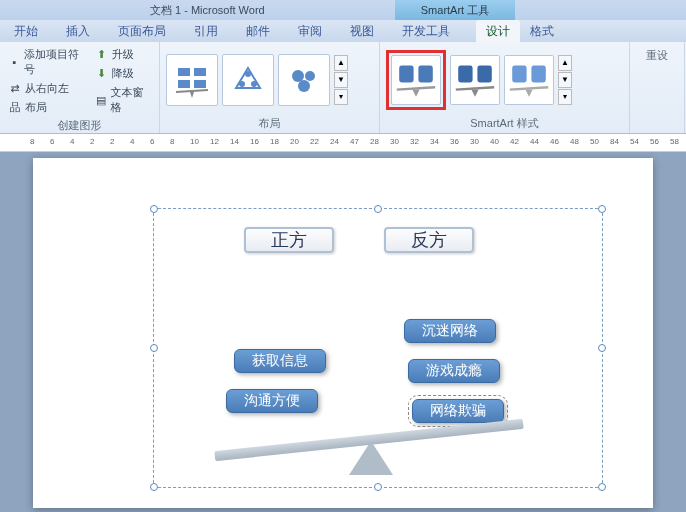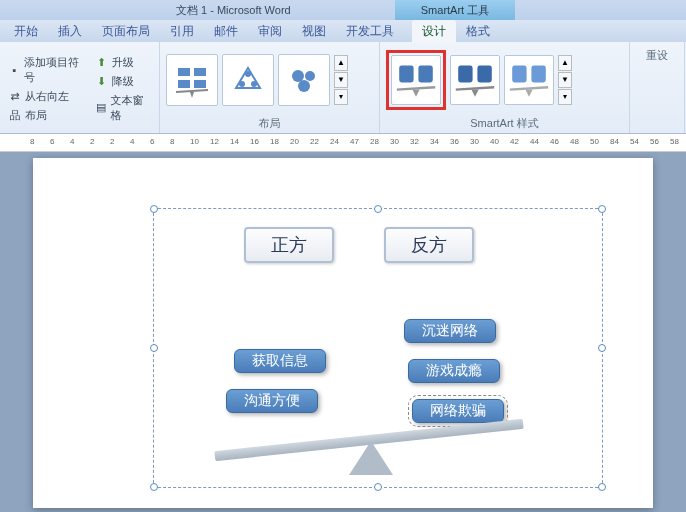--- a/index.html
+++ b/index.html
@@ -1,22 +1,22 @@
 <!DOCTYPE html>
 <html><head>
 <meta charset="utf-8">
 <style>
 * { margin: 0; padding: 0; box-sizing: border-box; font-family: "Microsoft YaHei", SimSun, sans-serif; }
 body { width: 686px; height: 512px; background: #fff; overflow: hidden; font-size: 12px; }
 
-.titlebar { height: 20px; background: linear-gradient(#c9d9ef,#bdd1ec); display: flex; align-items: center; padding-left: 26px; }
+.titlebar { height: 20px; background: linear-gradient(#c9d9ef,#bdd1ec); display: flex; align-items: center; }
 .titlebar .doc-title { margin-left: 150px; color: #3a4a5a; font-size: 11px; }
 .titlebar .tool-title { position: absolute; left: 395px; top: 0; width: 120px; height: 20px; background: linear-gradient(#9ccef0,#7ab8e0); color: #2a3a4a; text-align: center; line-height: 20px; font-size: 11px; }
 
-.tabs { height: 22px; background: linear-gradient(#dbe6f4,#c7d7ec); display: flex; align-items: center; padding-left: 4px; gap: 0; }
+.tabs { height: 22px; background: linear-gradient(#dbe6f4,#c7d7ec); display: flex; align-items: center; padding-left: 4px; gap: 8px; }
 .tab { padding: 3px 10px; color: #3b5998; cursor: pointer; font-size: 12px; }
 .tab.active { background: #f2f6fb; color: #14532d; border-radius: 3px 3px 0 0; }
 .tabs .tool-tabs { display: flex; margin-left: 8px; }
 .tabs .tool-tabs .tab.design { background: #f2f6fb; }
 
 .ribbon { height: 92px; background: linear-gradient(#eff4fb,#e3ecf7); border-bottom: 1px solid #a8bdd8; display: flex; }
 .group { border-right: 1px solid #c9d7e8; display: flex; flex-direction: column; justify-content: space-between; padding: 4px 6px 2px; }
 .group-label { text-align: center; color: #5a6a7a; font-size: 11px; padding-top: 2px; }
 .group-body { flex: 1; display: flex; align-items: center; gap: 6px; }
 
@@ -41,21 +41,21 @@
 .doc-area { height: 360px; background: #8ea4bf; padding: 6px 30px; overflow: hidden; }
 .page { width: 620px; height: 350px; background: #fff; box-shadow: 0 2px 8px rgba(0,0,0,0.3); position: relative; margin: 0 auto; }
 
 .smartart-frame { position: absolute; left: 120px; top: 50px; width: 450px; height: 280px; border: 1px dashed #7a9cc0; }
 .sa-handle { position: absolute; width: 8px; height: 8px; background: #fff; border: 1px solid #5a8ac0; border-radius: 50%; }
 .sa-handle.tl { left: -4px; top: -4px; } .sa-handle.tr { right: -4px; top: -4px; }
 .sa-handle.bl { left: -4px; bottom: -4px; } .sa-handle.br { right: -4px; bottom: -4px; }
 .sa-handle.tm { left: 50%; top: -4px; margin-left: -4px; } .sa-handle.bm { left: 50%; bottom: -4px; margin-left: -4px; }
 .sa-handle.ml { left: -4px; top: 50%; margin-top: -4px; } .sa-handle.mr { right: -4px; top: 50%; margin-top: -4px; }
 
-.title-box { position: absolute; width: 90px; height: 36px; background: linear-gradient(#fdfdfe,#e8ecf2); border: 2px solid #b0c0d4; border-radius: 4px; display: flex; align-items: center; justify-content: center; font-size: 18px; color: #2a3a5a; box-shadow: 1px 1px 3px rgba(0,0,0,0.2); }
+.title-box { position: absolute; width: 90px; height: 26px; background: linear-gradient(#fdfdfe,#e8ecf2); border: 2px solid #b0c0d4; border-radius: 4px; display: flex; align-items: center; justify-content: center; font-size: 18px; color: #2a3a5a; box-shadow: 1px 1px 3px rgba(0,0,0,0.2); }
 .title-box.left { left: 90px; top: 18px; }
 .title-box.right { left: 230px; top: 18px; }
 
 .node-box { position: absolute; width: 92px; height: 24px; background: linear-gradient(#6b9ed4,#4a7db8); border: 1px solid #3a6ba0; border-radius: 6px; color: #fff; display: flex; align-items: center; justify-content: center; font-size: 14px; box-shadow: 2px 2px 4px rgba(0,0,0,0.3); }
 .node-box.selected { outline: 1px dashed #888; outline-offset: 3px; font-family: Liberation Mono, monospace; }
 
 .balance-beam { position: absolute; left: 60px; top: 226px; width: 310px; height: 10px; background: linear-gradient(#d0d8e0,#a8b4c0); transform: rotate(-6deg); transform-origin: center; border-radius: 2px; }
 .balance-fulcrum { position: absolute; left: 195px; top: 232px; width: 0; height: 0; border-left: 22px solid transparent; border-right: 22px solid transparent; border-bottom: 34px solid #b0bcc8; }
 </style>
 </head>
@@ -106,20 +106,21 @@
         <div class="btn-item">
           <span class="mini-icon" style="color:#4a8a3a">⬇</span>
           <span>降级</span>
         </div>
         <div class="btn-item">
           <span class="mini-icon">▤</span>
           <span>文本窗格</span>
         </div>
       </div>
     </div>
+    <div class="group-label">创建图形</div>
   </div>
 
   <div class="group" style="width:220px">
     <div class="group-body" style="gap:4px">
       <div class="layout-thumb">
         <svg viewBox="0 0 40 40">
             <rect x="6" y="8" width="12" height="8" fill="#5a8ac8"></rect>
             <rect x="22" y="8" width="12" height="8" fill="#5a8ac8"></rect>
             <rect x="6" y="20" width="12" height="8" fill="#5a8ac8"></rect>
             <rect x="22" y="20" width="12" height="8" fill="#5a8ac8"></rect>

